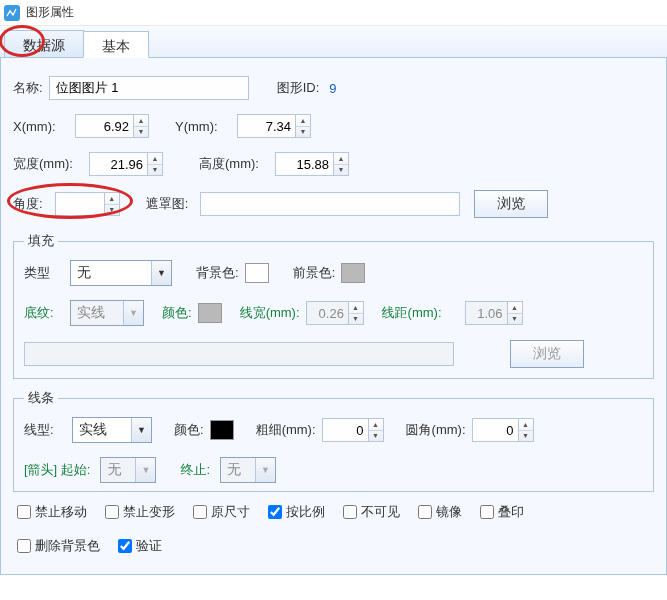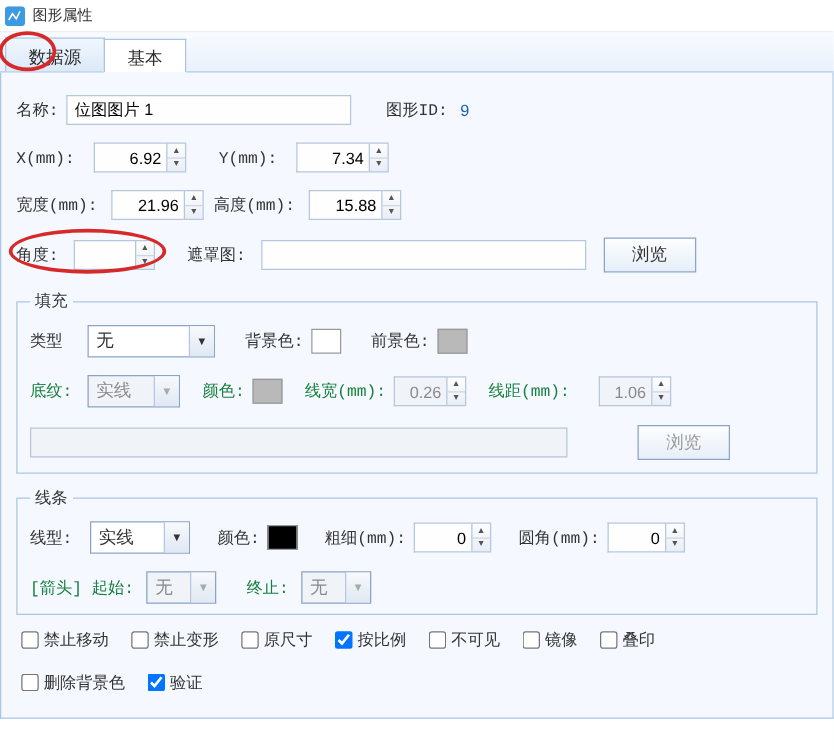--- a/index.html
+++ b/index.html
@@ -64,21 +64,21 @@
     border:1px solid #a9c6e4;
     border-top:none;
     padding:18px 12px 10px 12px;
   }
   .row {
     display:flex;
     align-items:center;
     margin-bottom:14px;
     flex-wrap:wrap;
   }
-  .lbl { color:#333; margin-right:6px;font-family:Liberation Mono, monospace;}
+  .lbl { color:#333; margin-right:6px;}
   .lbl-dim { color:#15803d; }
   .val-blue { color:#1560bd; margin-left:4px;}
   input.text {
     height:24px;
     border:1px solid #b6c6dd;
     padding:0 6px;
     font-size:13px;
     background:#fefefe;
   }
   input.text:disabled{ background:#f0f3f8; color:#8a8a8a;}
@@ -172,21 +172,21 @@
 <div class="tabbar">
   <div class="tab">数据源</div>
   <div class="tab active">基本</div>
   <div class="redcircle" style="left:-1px; top:-1px; width:46px; height:32px;"></div>
 </div>
 
 <div class="panel">
 
   <div class="row">
     <span class="lbl">名称:</span>
-    <input class="text" type="text" style="width: 228px;" value="位图图片 1">
+    <input class="text" type="text" style="width: 200px;" value="位图图片 1">
     <span class="lbl" style="margin-left:28px">图形ID:</span>
     <span class="val-blue">9</span>
   </div>
 
   <div class="row">
     <span class="lbl" style="width:56px">X(mm):</span>
     <div class="spin">
       <input type="text" value="6.92" style="">
       <div class="btns">
           <div>▲</div>
@@ -205,21 +205,21 @@
 
   <div class="row">
     <span class="lbl" style="width:70px">宽度(mm):</span>
     <div class="spin">
       <input type="text" value="21.96" style="">
       <div class="btns">
           <div>▲</div>
           <div>▼</div>
         </div>
     </div>
-    <span class="lbl" style="margin-left:8px;width:70px">高度(mm):</span>
+    <span class="lbl" style="margin-left:36px;width:70px">高度(mm):</span>
     <div class="spin">
       <input type="text" value="15.88" style="">
       <div class="btns">
           <div>▲</div>
           <div>▼</div>
         </div>
     </div>
   </div>
 
   <div class="row" style="position:relative">

